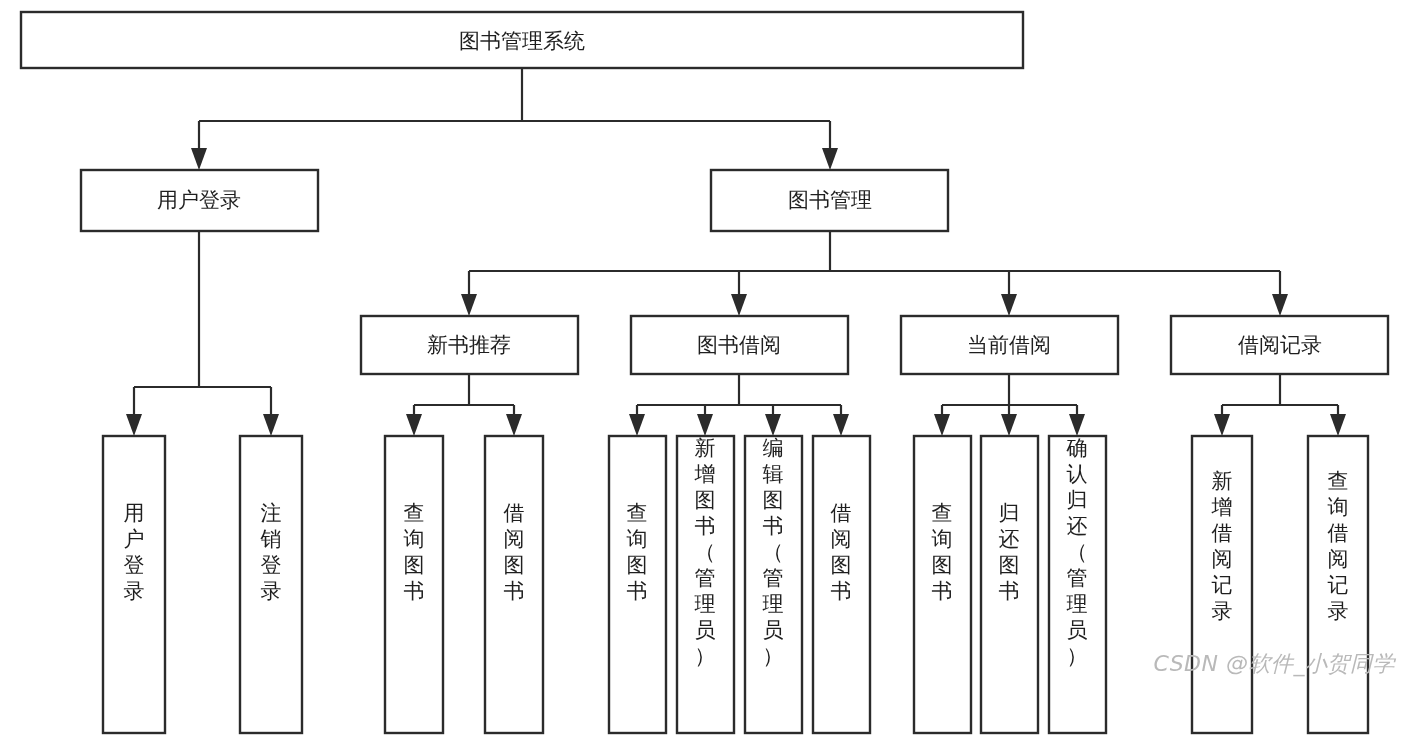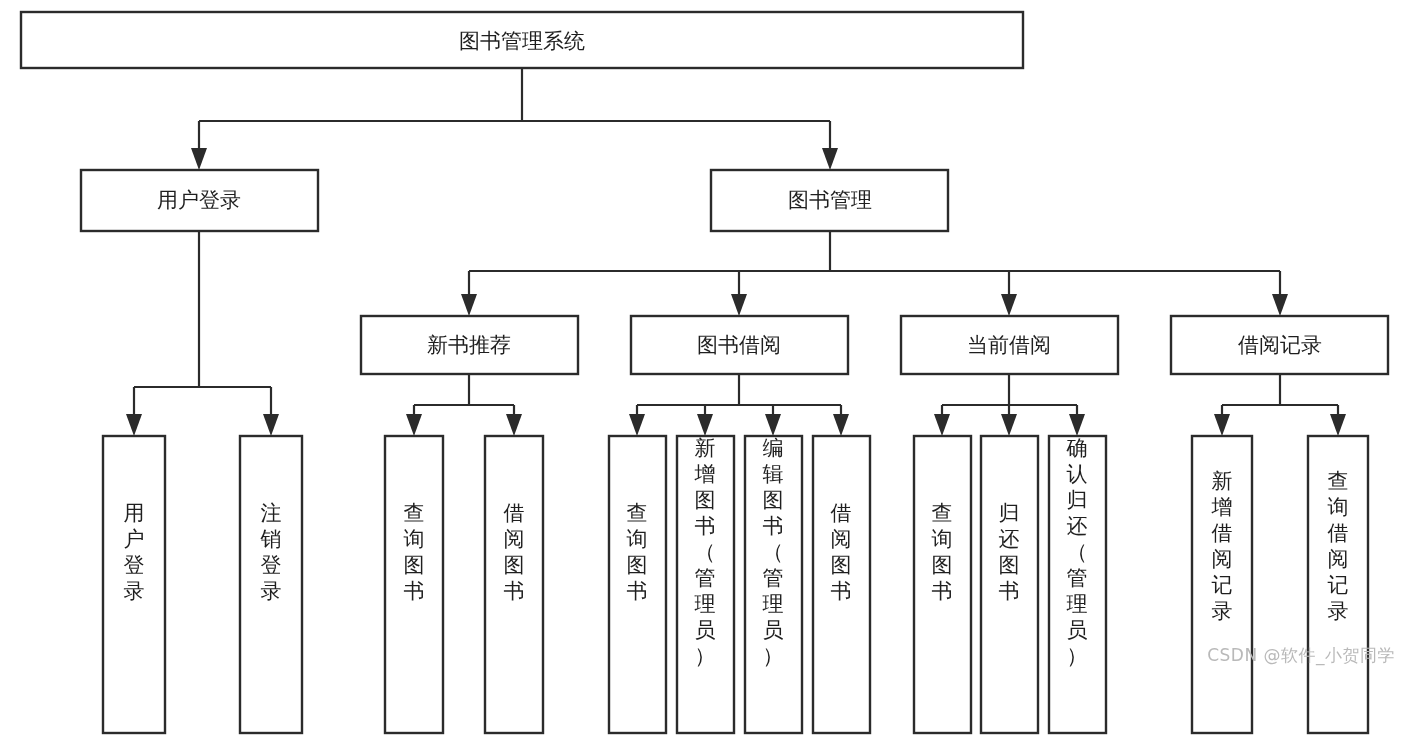--- a/index.html
+++ b/index.html
@@ -51,27 +51,28 @@
     fill: none;
     stroke-linecap: butt;
   }
   .arrow-head {
     fill: #2b2b2b;
     stroke: none;
   }
   .watermark {
     position: absolute;
     right: 10px;
-    bottom: 18px;
-    font-family: "DejaVu Sans", "Liberation Sans", sans-serif;
-    font-size: 17px;
+    bottom: 6px;
+    font-family: "DejaVu Sans", "Liberation Sans", sans-serif;
+    font-size: 22px;
     color: #b9b9b9;
     white-space: nowrap;
     letter-spacing: 0.5px;
     user-select: none;
+    font-style: italic;
   }
 </style>
 </head>
 <body>
 
 <div id="diagram-root">
 
   <svg class="diagram" viewBox="0 0 1405 747" xmlns="http://www.w3.org/2000/svg">
 
     <g>

